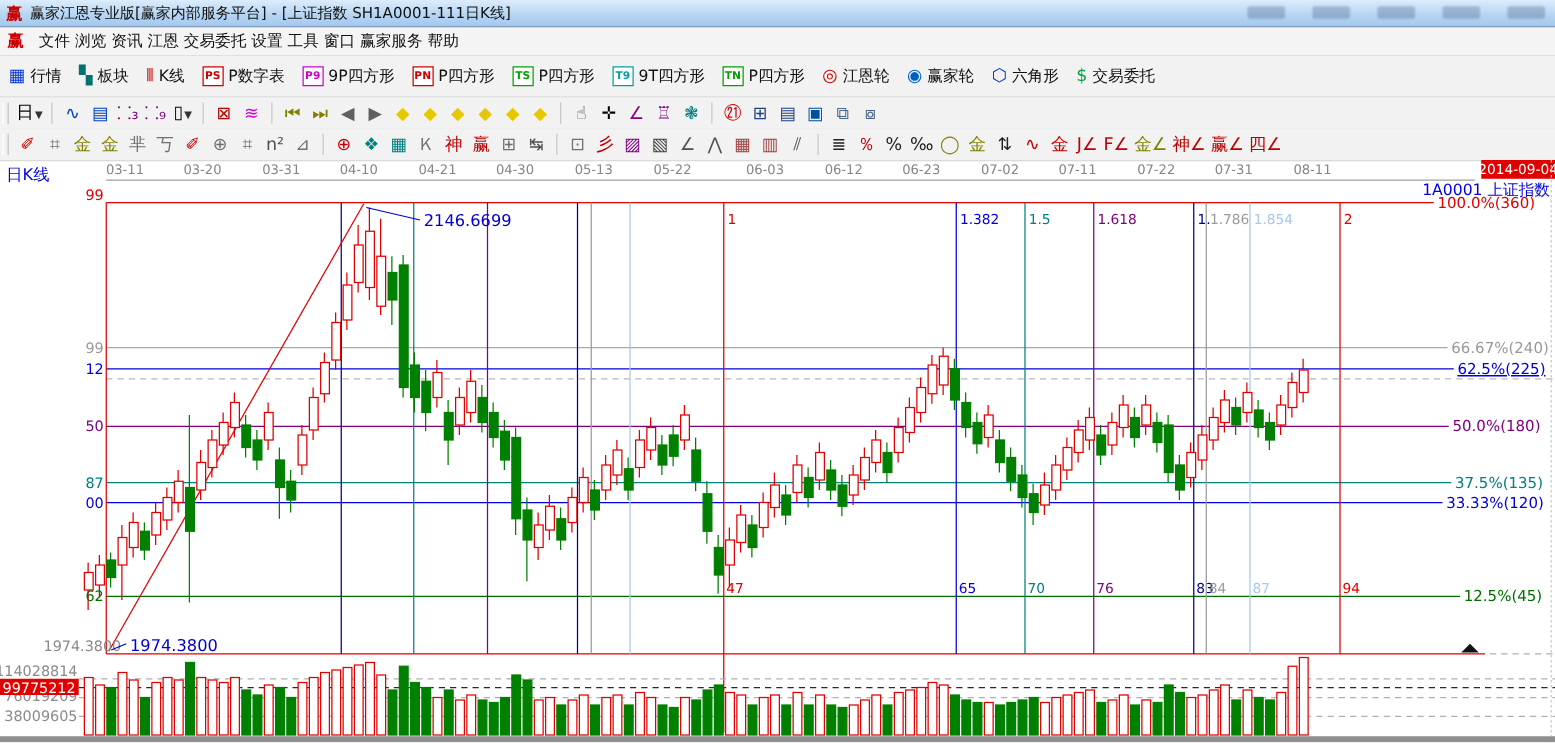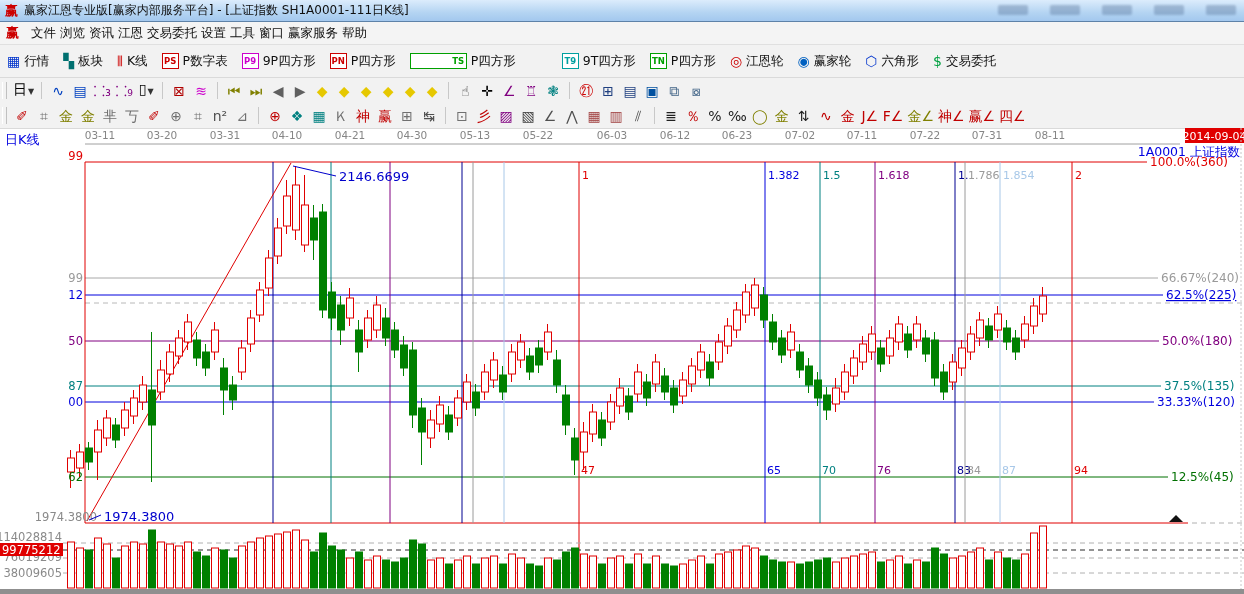--- a/index.html
+++ b/index.html
@@ -72,25 +72,25 @@
     </span>
     <span class="tbi">
       <span class="ic-box" style="border: 1px solid rgb(204, 0, 204); color: rgb(204, 0, 204);">P9</span>
       <span>9P四方形</span>
     </span>
     <span class="tbi">
       <span class="ic-box" style="border: 1px solid rgb(204, 0, 0); color: rgb(204, 0, 0);">PN</span>
       <span>P四方形</span>
     </span>
     <span class="tbi">
-      <span class="ic-box" style="border: 1px solid rgb(0, 160, 0); color: rgb(0, 160, 0); padding-left: 40px;">TS</span>
+      <span class="ic-box" style="border: 1px solid rgb(0, 160, 0); color: rgb(0, 160, 0);">TS</span>
       <span>P四方形</span>
     </span>
     <span class="tbi">
-      <span class="ic-box" style="border: 1px solid rgb(0, 160, 160); color: rgb(0, 160, 160); margin-left: 32px;">T9</span>
+      <span class="ic-box" style="border: 1px solid rgb(0, 160, 160); color: rgb(0, 160, 160);">T9</span>
       <span>9T四方形</span>
     </span>
     <span class="tbi">
       <span class="ic-box" style="border: 1px solid rgb(0, 160, 0); color: rgb(0, 160, 0);">TN</span>
       <span>P四方形</span>
     </span>
     <span class="tbi">
       <span class="ic-glyph" style="color: rgb(204, 0, 0);">◎</span>
       <span>江恩轮</span>
     </span>

